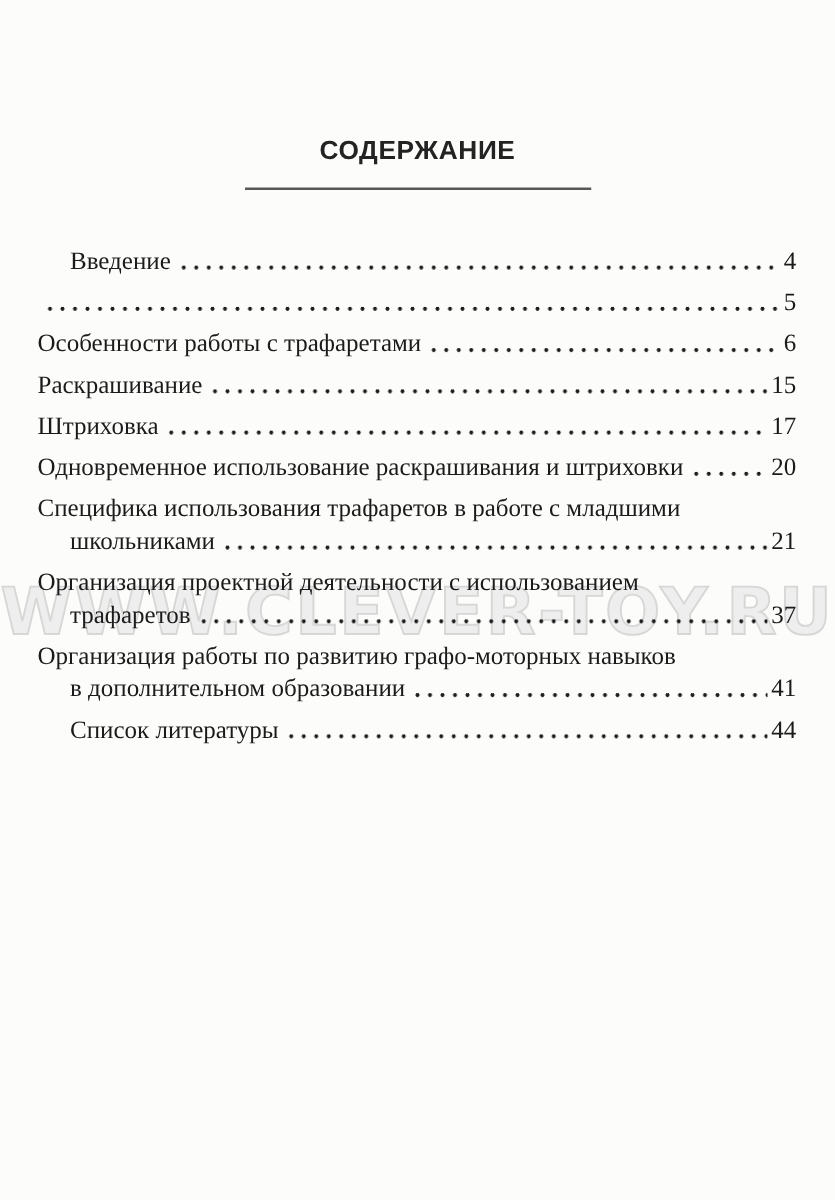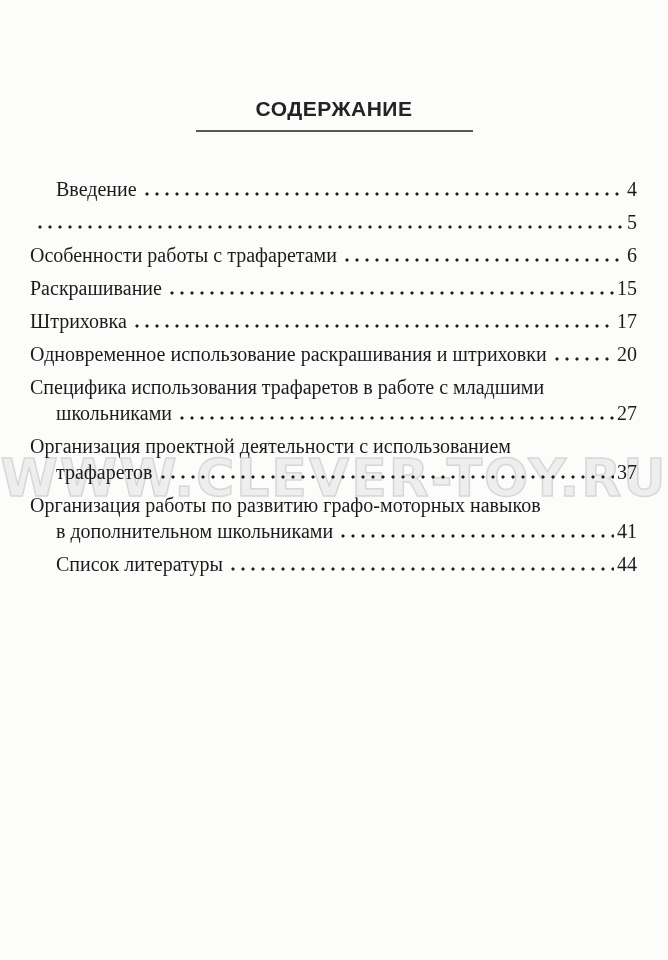--- a/index.html
+++ b/index.html
@@ -32,21 +32,21 @@
     color: #eeeeee;
     -webkit-text-stroke: 1.5px #d7d7d6;
     z-index: 0;
     user-select: none;
   }
   .content {
     position: relative;
     z-index: 1;
   }
   .title {
-    margin: 4px;
+    margin: 16px;
     padding-top: 92px;
     text-align: center;
     font-family: "Liberation Sans", sans-serif;
     font-weight: 700;
     font-size: 21px;
     line-height: 26px;
     letter-spacing: 0.5px;
     color: #232323;
   }
   .rule {
@@ -140,39 +140,39 @@
             <span class="pg">20</span>
           </div>
         </div>
         <div class="entry">
           <div class="row">
             <span class="t">Специфика использования трафаретов в работе с младшими</span>
           </div>
           <div class="row">
             <span class="t ind">школьниками</span>
             <span class="dots"></span>
-            <span class="pg">27</span>
+            <span class="pg">21</span>
           </div>
         </div>
         <div class="entry">
           <div class="row">
             <span class="t">Организация проектной деятельности с использованием</span>
           </div>
           <div class="row">
             <span class="t ind">трафаретов</span>
             <span class="dots"></span>
             <span class="pg">37</span>
           </div>
         </div>
         <div class="entry">
           <div class="row">
             <span class="t">Организация работы по развитию графо-моторных навыков</span>
           </div>
           <div class="row">
-            <span class="t ind">в дополнительном школьниками</span>
+            <span class="t ind">в дополнительном образовании</span>
             <span class="dots"></span>
             <span class="pg">41</span>
           </div>
         </div>
         <div class="entry">
           <div class="row">
             <span class="t ind">Список литературы</span>
             <span class="dots"></span>
             <span class="pg">44</span>
           </div>

